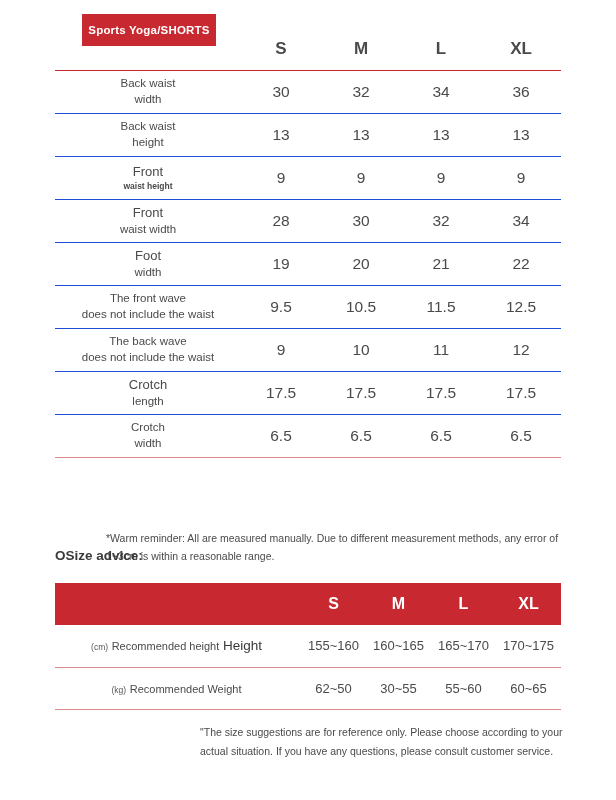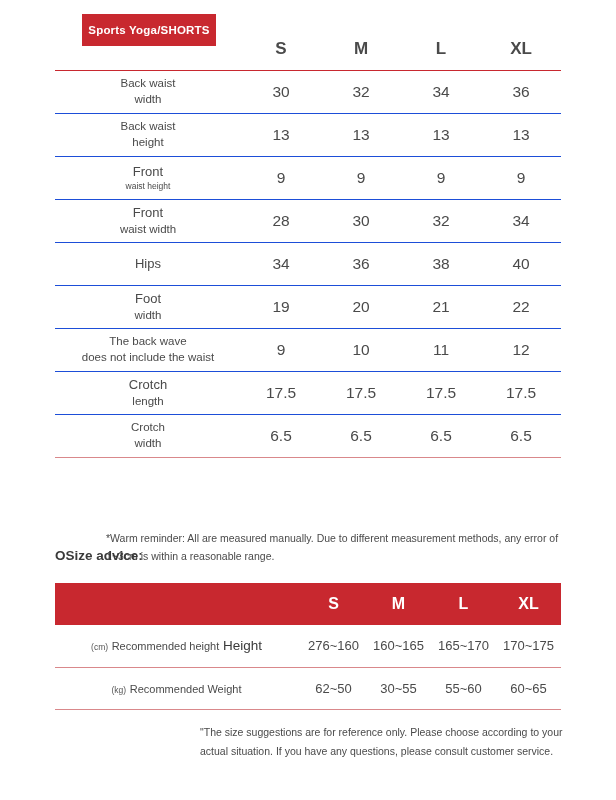--- a/index.html
+++ b/index.html
@@ -74,21 +74,21 @@
   }
   .data-row:last-child td { border-bottom: 1px solid #d9888b; }
 
   .data-row td.label {
     font-size: 11.5px;
     color: #4a4a4a;
     line-height: 1.35;
     padding: 0 8px;
   }
   .label .big { font-size: 13px; }
-  .label .small { font-size: 8.5px; }
+  .label .small { font-size: 8.5px; font-weight: bold; }
   .label .two-line { display: block; }
 
   .val { font-size: 15.5px; color: #4a4a4a; }
 
   
   .reminder {
     position: absolute;
     left: 106px;
     top: 487px;
     width: 470px;
@@ -220,36 +220,37 @@
           <span class="two-line big">Front</span>
           <span class="two-line">waist width</span>
         </td>
         <td class="val">28</td>
         <td class="val">30</td>
         <td class="val">32</td>
         <td class="val">34</td>
       </tr>
       <tr class="data-row">
         <td class="label">
-          <span class="two-line big">Hips</span>
-        </td>
-        <td class="val">34</td>
-        <td class="val">36</td>
-        <td class="val">38</td>
-        <td class="val">40</td>
-      </tr>
-      <tr class="data-row">
-        <td class="label">
           <span class="two-line big">Foot</span>
           <span class="two-line">width</span>
         </td>
         <td class="val">19</td>
         <td class="val">20</td>
         <td class="val">21</td>
         <td class="val">22</td>
+      </tr>
+      <tr class="data-row">
+        <td class="label">
+          <span class="two-line">The front wave</span>
+          <span class="two-line">does not include the waist</span>
+        </td>
+        <td class="val">9.5</td>
+        <td class="val">10.5</td>
+        <td class="val">11.5</td>
+        <td class="val">12.5</td>
       </tr>
       <tr class="data-row">
         <td class="label">
           <span class="two-line">The back wave</span>
           <span class="two-line">does not include the waist</span>
         </td>
         <td class="val">9</td>
         <td class="val">10</td>
         <td class="val">11</td>
         <td class="val">12</td>
@@ -298,21 +299,21 @@
         <th>XL</th>
       </tr>
     </thead>
     <tbody>
       <tr class="advice-row first">
         <td class="a-label">
           <span class="unit">(cm)</span>
           <span class="lead">Recommended height</span>
           <span class="big">Height</span>
         </td>
-        <td>276~160</td>
+        <td>155~160</td>
         <td>160~165</td>
         <td>165~170</td>
         <td>170~175</td>
       </tr>
       <tr class="advice-row">
         <td class="a-label">
           <span class="unit">(kg)</span>
           <span class="lead">Recommended Weight</span>
         </td>
         <td>62~50</td>

